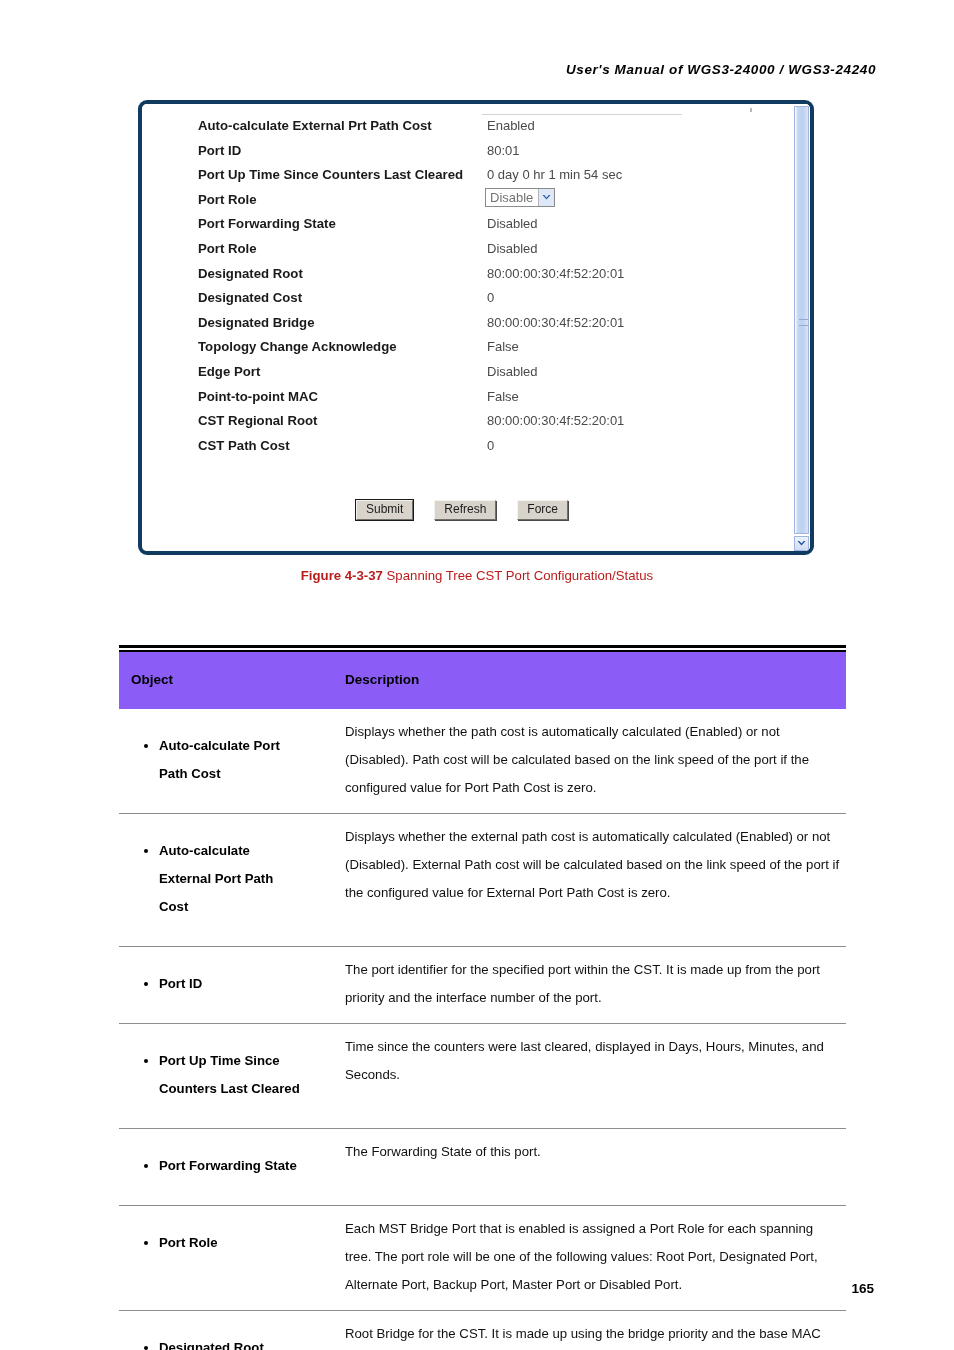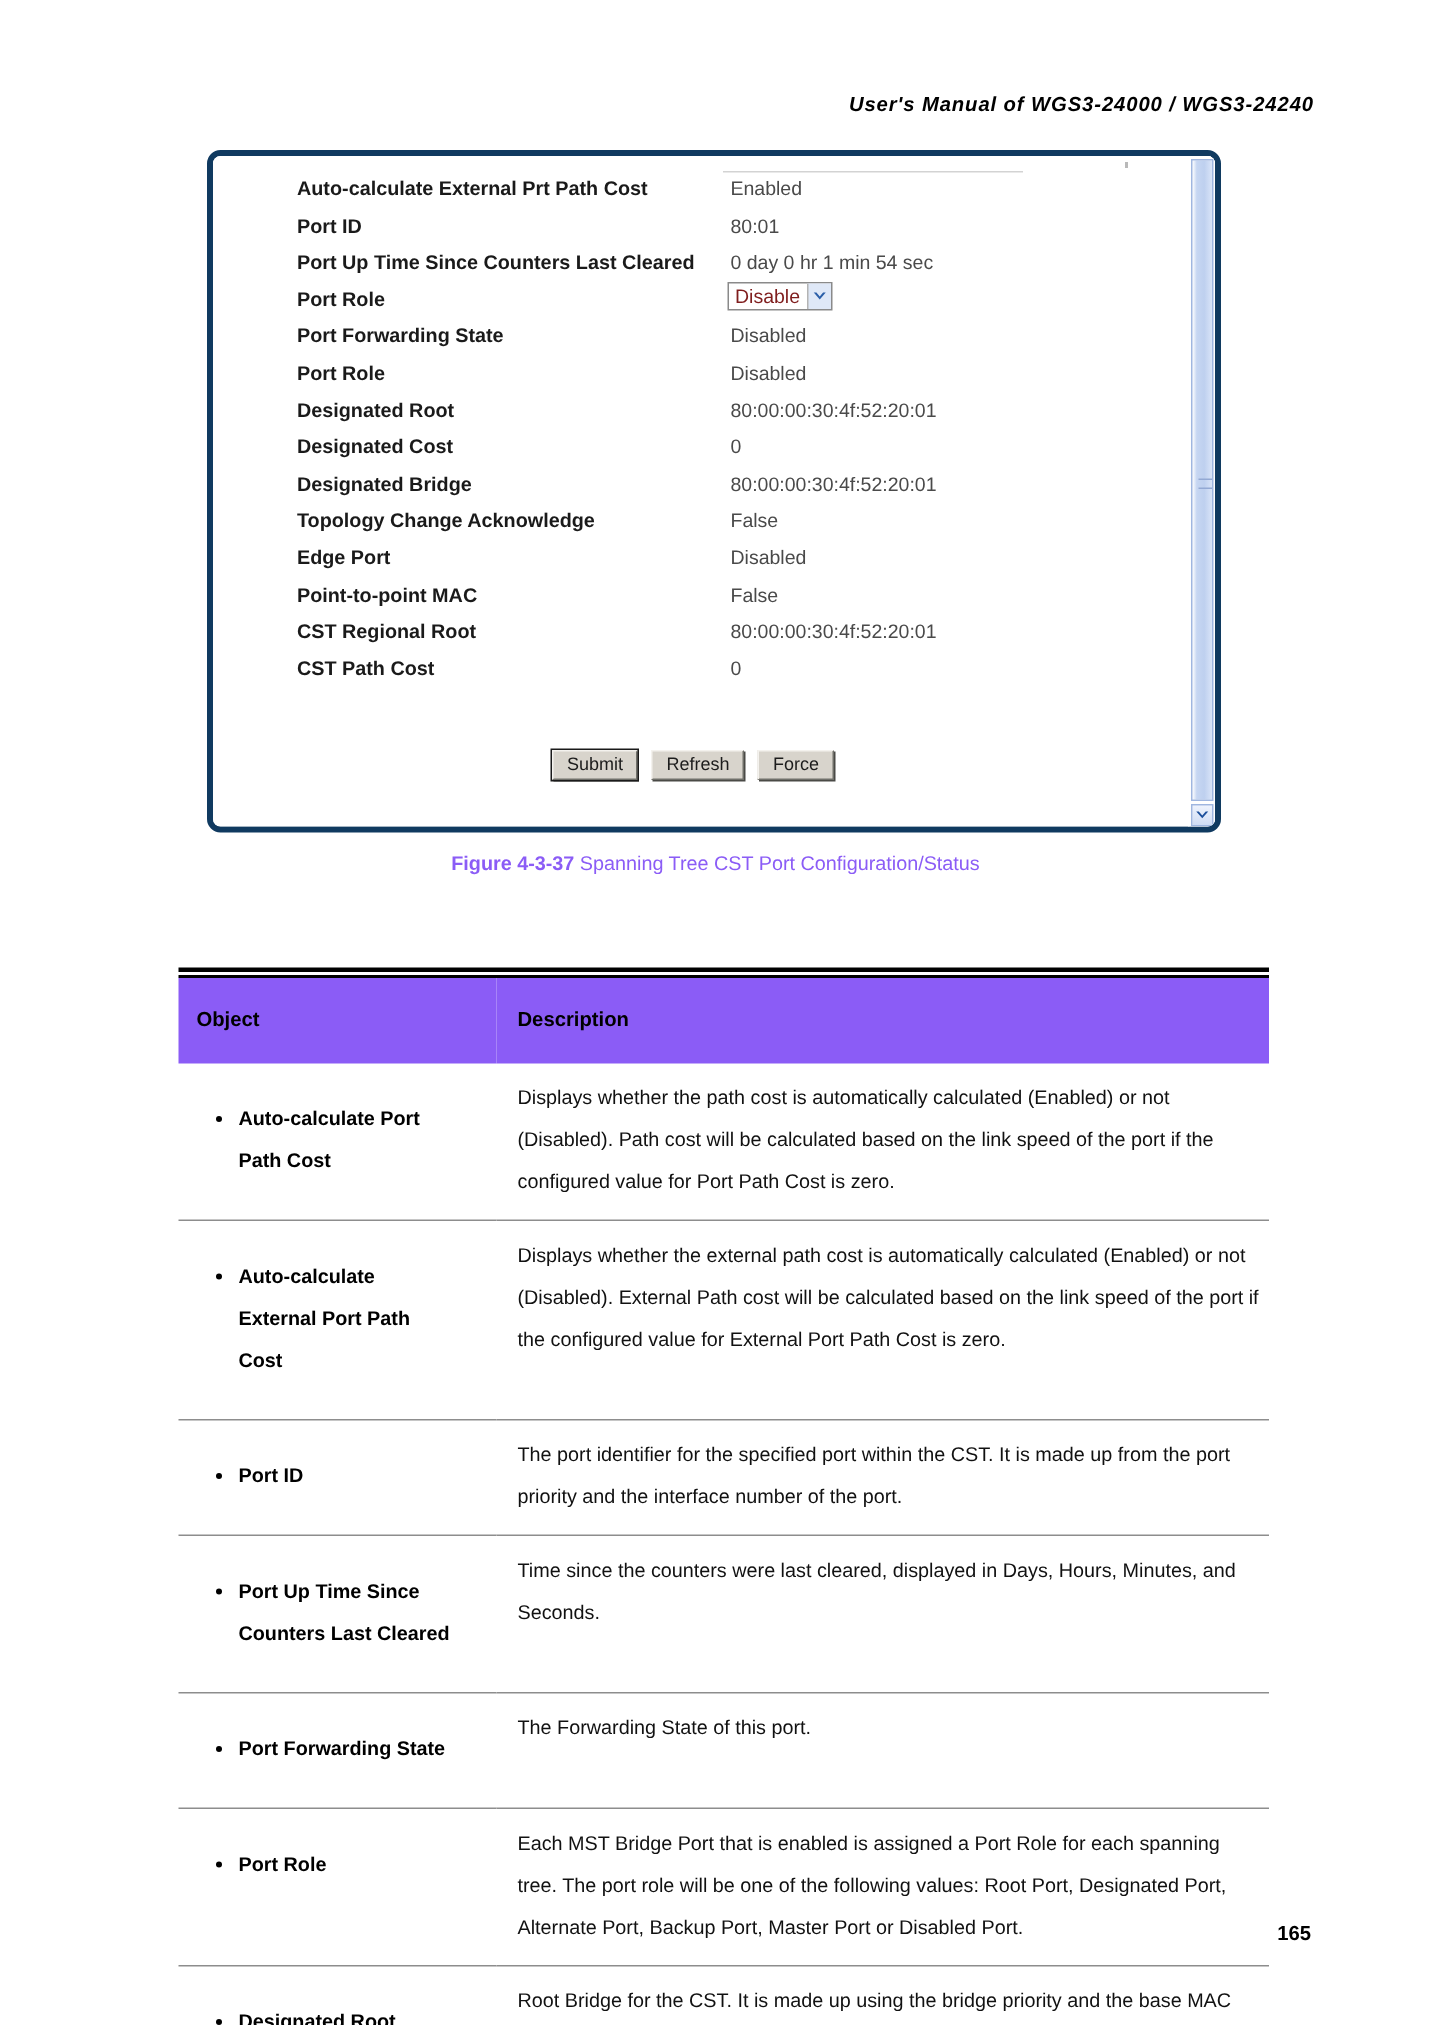--- a/index.html
+++ b/index.html
@@ -101,21 +101,21 @@
     display: inline-flex;
     align-items: center;
     height: 19px;
     border: 1px solid #8a8a8a;
     background: #ffffff;
     box-sizing: border-box;
     padding: 0 0 0 4px;
   }
   .fselect .sel-text {
     font-size: 13px;
-    color: #7f1d1d;
+    color: #737373;
     line-height: 17px;
     padding-right: 5px;
   }
   .fselect .sel-arrow {
     width: 15px;
     height: 17px;
     background: #dfe8f7;
     border-left: 1px solid #b4b4b4;
     display: flex;
     align-items: center;
@@ -124,21 +124,21 @@
   .fselect .sel-arrow svg { display: block; }
 
   
   .btn-row {
     position: absolute;
     left: 0;
     top: 396px;
     width: 640px;
     display: flex;
     justify-content: center;
-    gap: 9px;
+    gap: 21px;
   }
   .wbtn {
     font-family: "Liberation Sans", sans-serif;
     font-size: 12px;
     color: #1c1c1c;
     background: #d8d4cc;
     border-top: 1px solid #f4f2ee;
     border-left: 1px solid #f4f2ee;
     border-right: 1px solid #70706a;
     border-bottom: 1px solid #70706a;
@@ -205,21 +205,21 @@
   .vscroll .arrow-btn svg { display: block; }
 
   
   .fig-caption {
     position: absolute;
     top: 568px;
     left: 0;
     width: 954px;
     text-align: center;
     font-size: 13.2px;
-    color: #8b5cf6;
+    color: #b91c1c;
   }
   .fig-caption b { font-weight: bold; }
 
   
   .desc-table {
     position: absolute;
     left: 119px;
     top: 645px;
     width: 727px;
     border-collapse: collapse;

